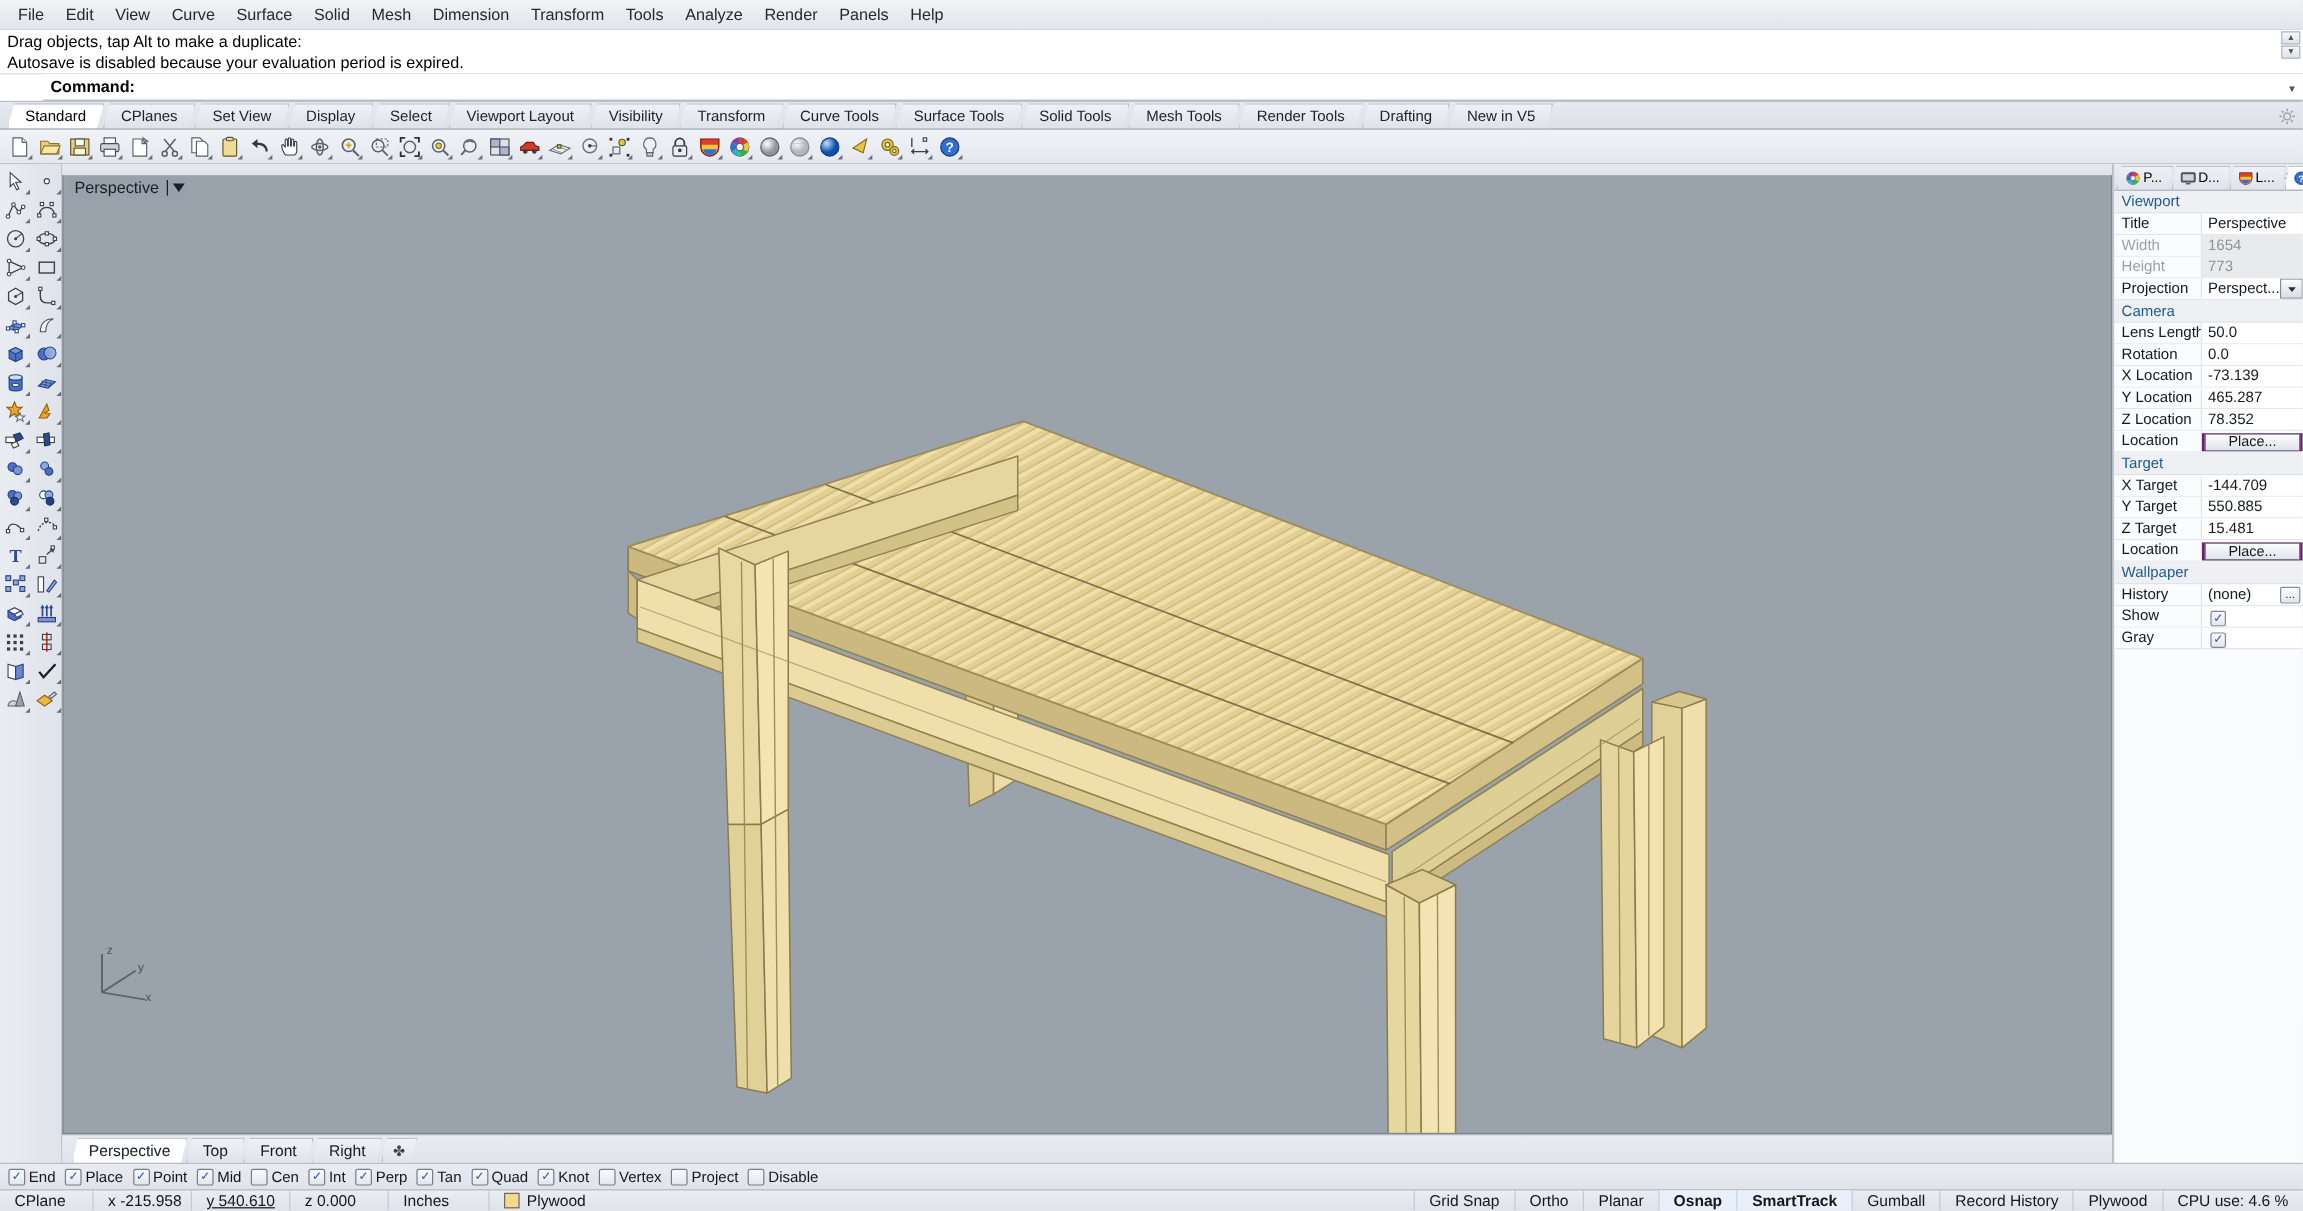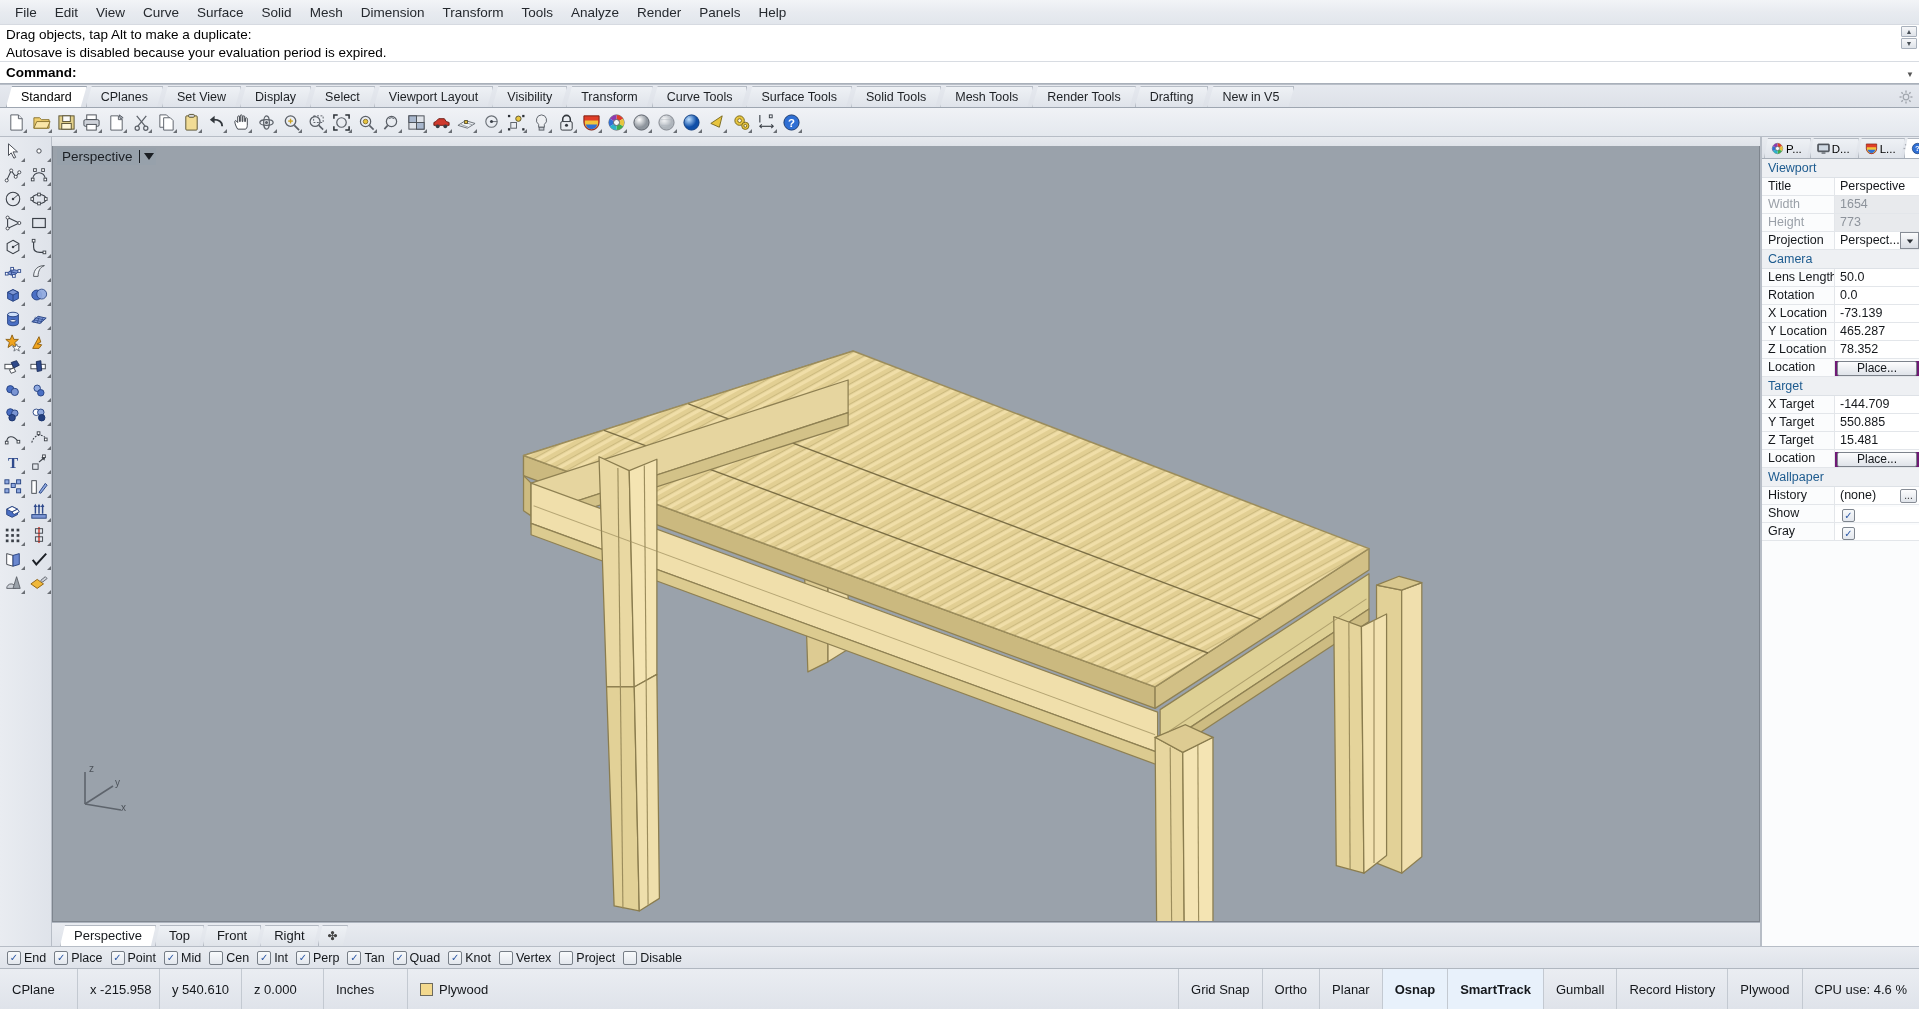--- a/index.html
+++ b/index.html
@@ -39,20 +39,21 @@
     padding: 1px 6px 0 6px;
     font-size: 13.5px; line-height: 18px;
     color: #000; background: #fff;
     border-bottom: 1px solid #d8dce2;
   }
   .cmdline {
     height: 22px; line-height: 20px;
     padding: 1px 6px; background:#fff;
     font-weight: bold; font-size: 13.5px;
     border-bottom: 1px solid #a9b0ba;
+    margin-left: 36px;
   }
   .scrollbtns {
     position: absolute; right: 1px; top: 1px;
     width: 17px; display:flex; flex-direction: column; gap:1px;
   }
   .sbtn {
     width: 16px; height: 11px;
     background: linear-gradient(to bottom,#f6f7f9,#dfe3e9);
     border: 1px solid #a8b0bb; border-radius: 1px;
     display:flex; align-items:center; justify-content:center;
@@ -272,21 +273,21 @@
   .osnap .box {
     width: 14px; height: 14px;
     background: linear-gradient(to bottom,#f8fafc,#e3e7ed);
     border: 1px solid #767d86; border-radius: 2px;
     display:flex; align-items:center; justify-content:center;
     font-size:10px; line-height:1; color:#2b57a5;
   }
 
   
   .statusbar {
-    height: 41px; flex:none; display:flex; align-items:stretch;
+    height: 18px; flex:none; display:flex; align-items:stretch;
     background: linear-gradient(to bottom,#eaedf2,#dfe3ea);
     border-top: 1px solid #b0b7c0;
     font-size: 13px;
   }
   .sbcell {
     display:flex; align-items:center; padding: 0 12px;
     border-right: 1px solid #c3c9d1;
     color:#14171b; white-space:nowrap;
   }
   .sbcell.hl { background:#e8f1fb; font-weight:bold; }
@@ -1519,21 +1520,21 @@
       </div>
       <div class="osnap">
         <div class="box"></div>
         <span>Disable</span>
       </div>
     </div>
 
   <div class="statusbar" id="statusbar">
       <div class="sbcell" style="width: 78px;">CPlane</div>
       <div class="sbcell" style="width: 82px;">x -215.958</div>
-      <div class="sbcell" style="width: 82px;">y 540.610</div>
+      <div class="sbcell" style="width: 82px; text-decoration: underline;">y 540.610</div>
       <div class="sbcell" style="width: 82px;">z 0.000</div>
       <div class="sbcell" style="width: 84px;">Inches</div>
       <div class="sbcell" style="flex: 1 1 auto;">
         <span class="swatch" style="background: rgb(243, 217, 142);"></span>
         <span>Plywood</span>
       </div>
       <div class="sbcell">Grid Snap</div>
       <div class="sbcell">Ortho</div>
       <div class="sbcell">Planar</div>
       <div class="sbcell hl">Osnap</div>

